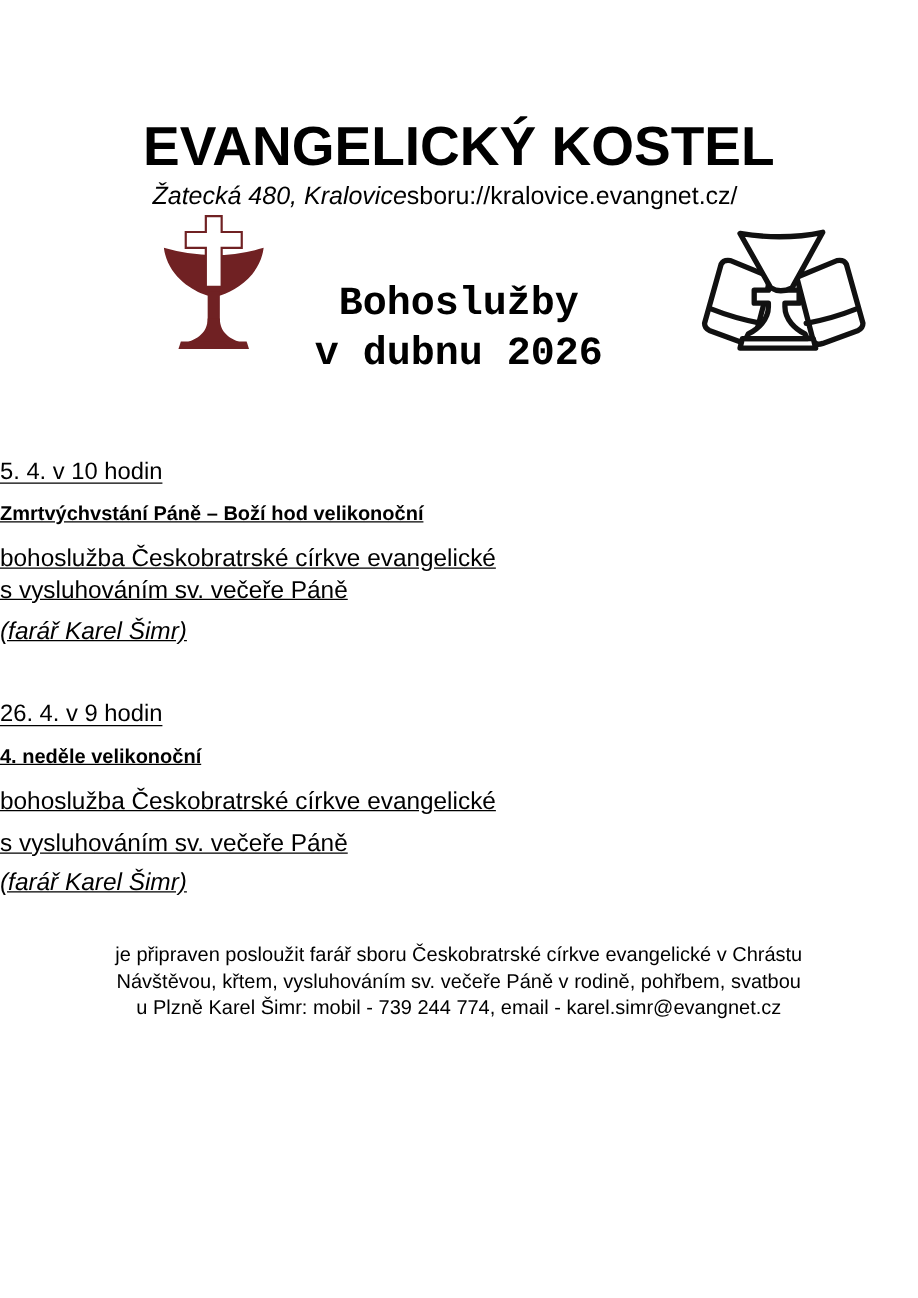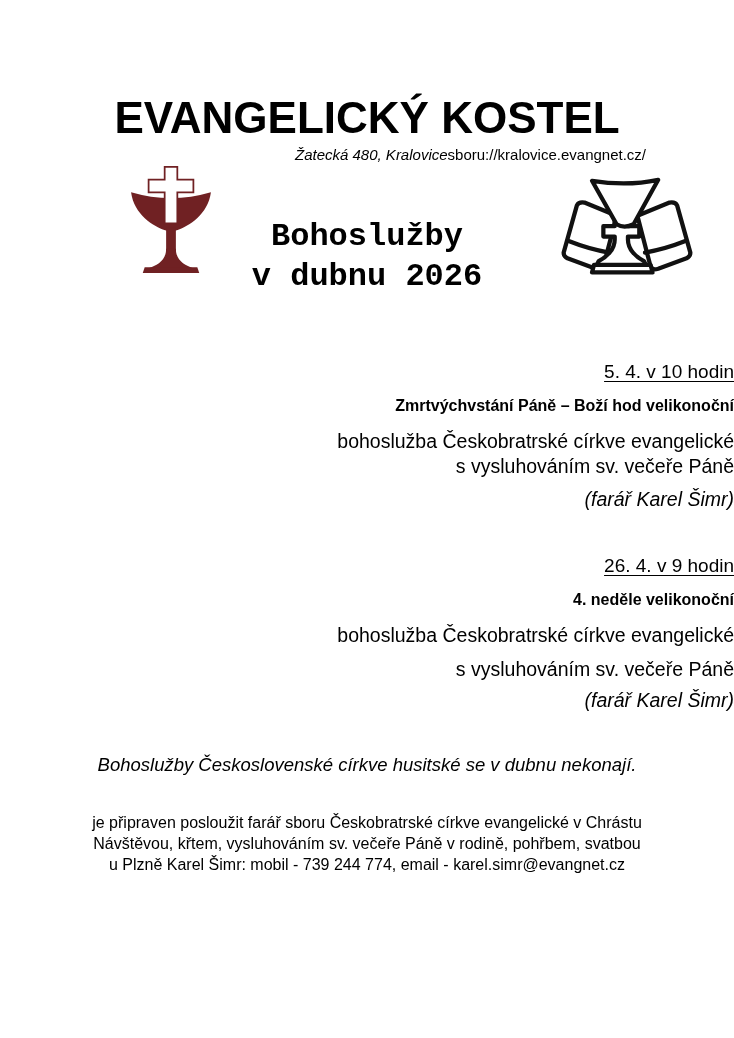--- a/index.html
+++ b/index.html
@@ -24,24 +24,24 @@
     margin: 0;
     padding-top: 94px;
     text-align: center;
     font-size: 44px;
     line-height: 48px;
     font-weight: bold;
     letter-spacing: 0px;
   }
   .sub-row {
     display: flex;
-    justify-content: flex-end;
+    justify-content: flex-start;
     align-items: baseline;
     padding: 4px 88px 0 122px;
-    font-size: 15px;
+    font-size: 20px;
   }
   .address { font-style: italic; }
   .website { font-style: normal; }
 
   .hero {
     position: relative;
     height: 132px;
     margin-top: 0px;
     font-family: Liberation Mono, monospace;
   }
@@ -60,21 +60,21 @@
     height: 104px;
   }
   .month-heading {
     text-align: center;
     padding-top: 54px;
     font-size: 32px;
     line-height: 40px;
     font-weight: bold;
   }
 
-  .service { text-align: right; }
+  .service { text-align: left; text-decoration: underline; }
   .service-1 { margin-top: 66px; }
   .service-2 { margin-top: 44px; }
   .svc-date {
     display: inline-block;
     font-size: 19px;
     text-decoration: underline;
     text-underline-offset: 3px;
   }
   .svc-title {
     margin-top: 9px;
@@ -160,21 +160,20 @@
   </div>
 
   <div class="service service-2">
     <span class="svc-date">26. 4. v 9 hodin</span>
     <div class="svc-title">4. neděle velikonoční</div>
     <div class="svc-line">bohoslužba Českobratrské církve evangelické</div>
     <div class="svc-line">s vysluhováním sv. večeře Páně</div>
     <div class="svc-celebrant">(farář Karel Šimr)</div>
   </div>
 
-  <div class="hussite-note">Bohoslužby Československé církve husitské se v dubnu nekonají.</div>
 
   <div class="contact">
     <div>je připraven posloužit farář sboru Českobratrské církve evangelické v Chrástu</div>
     <div>Návštěvou, křtem, vysluhováním sv. večeře Páně v rodině, pohřbem, svatbou</div>
     <div>u Plzně Karel Šimr: mobil - 739 244 774, email - karel.simr@evangnet.cz</div>
   </div>
 
 </div>
 
 </body></html>

